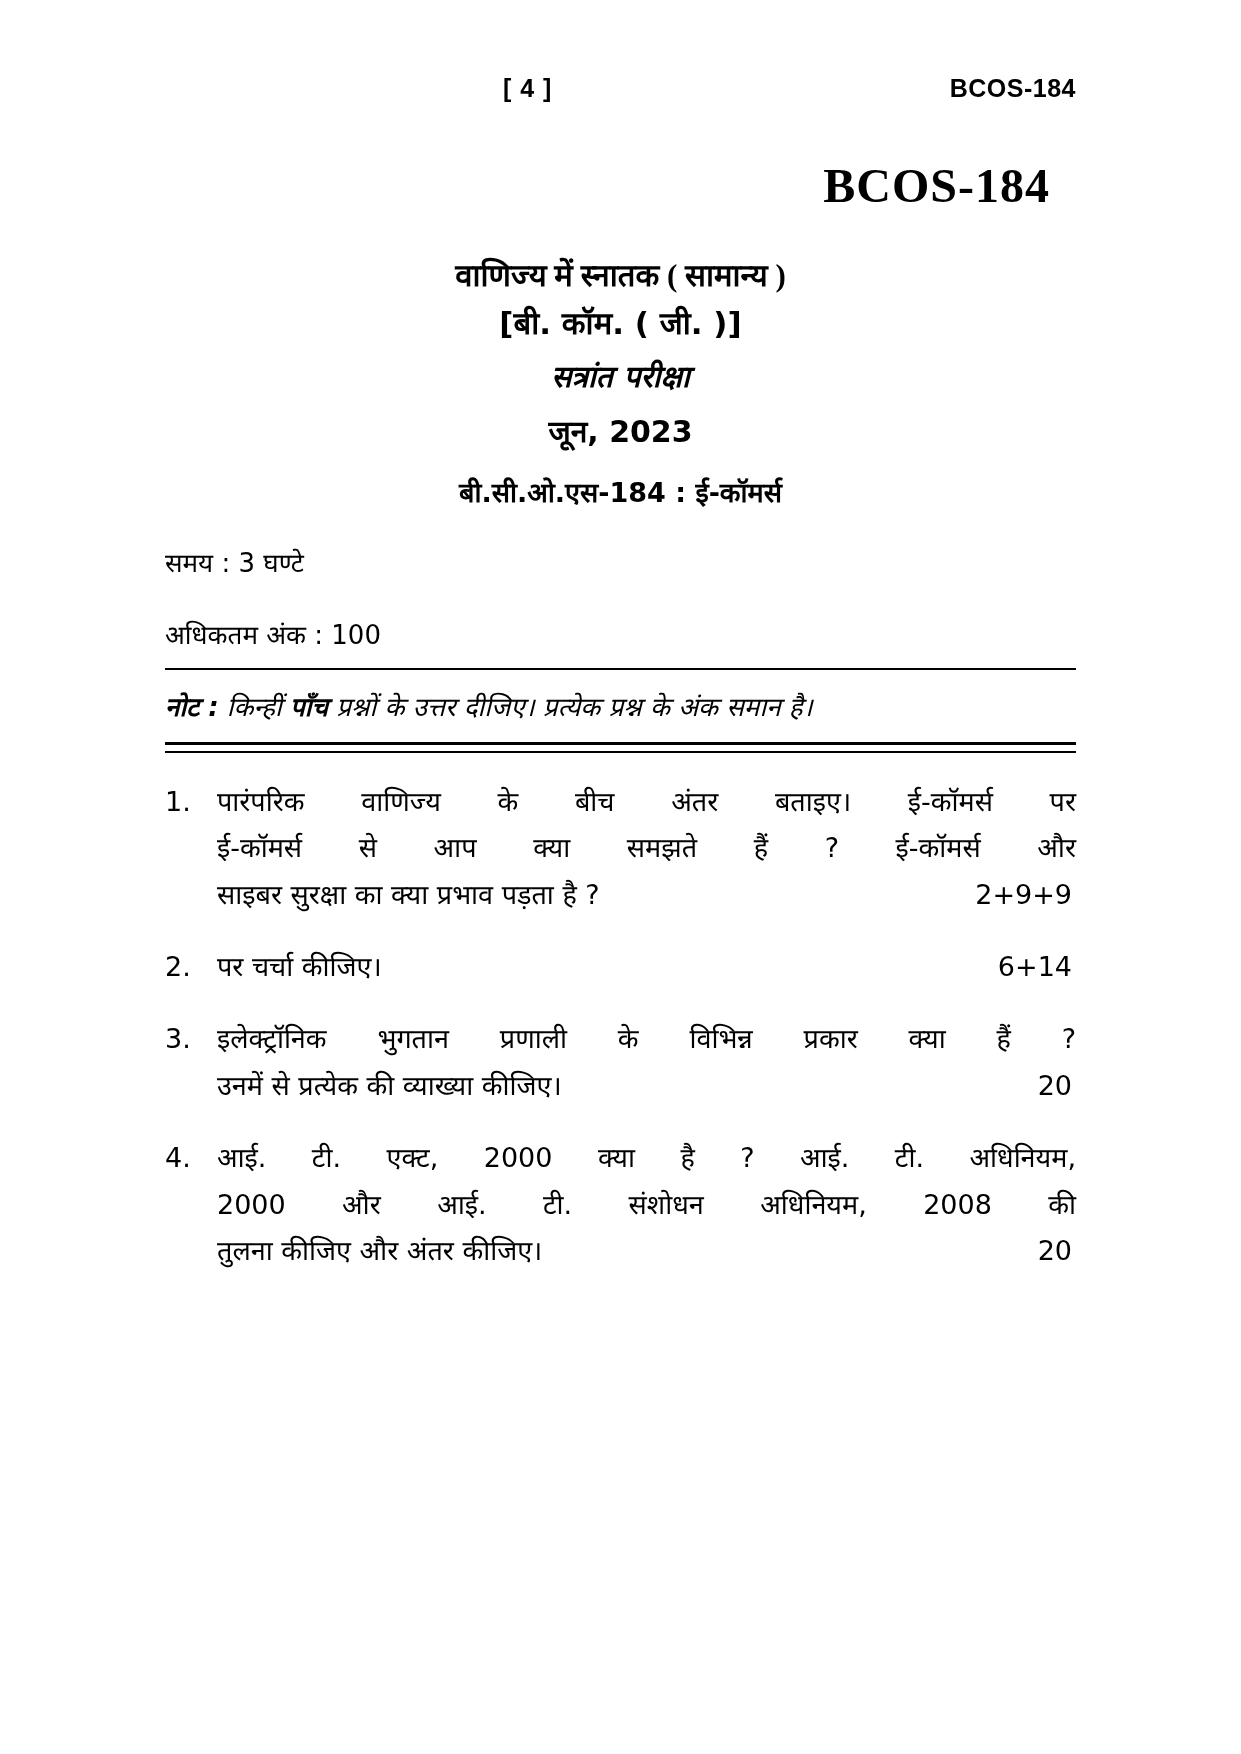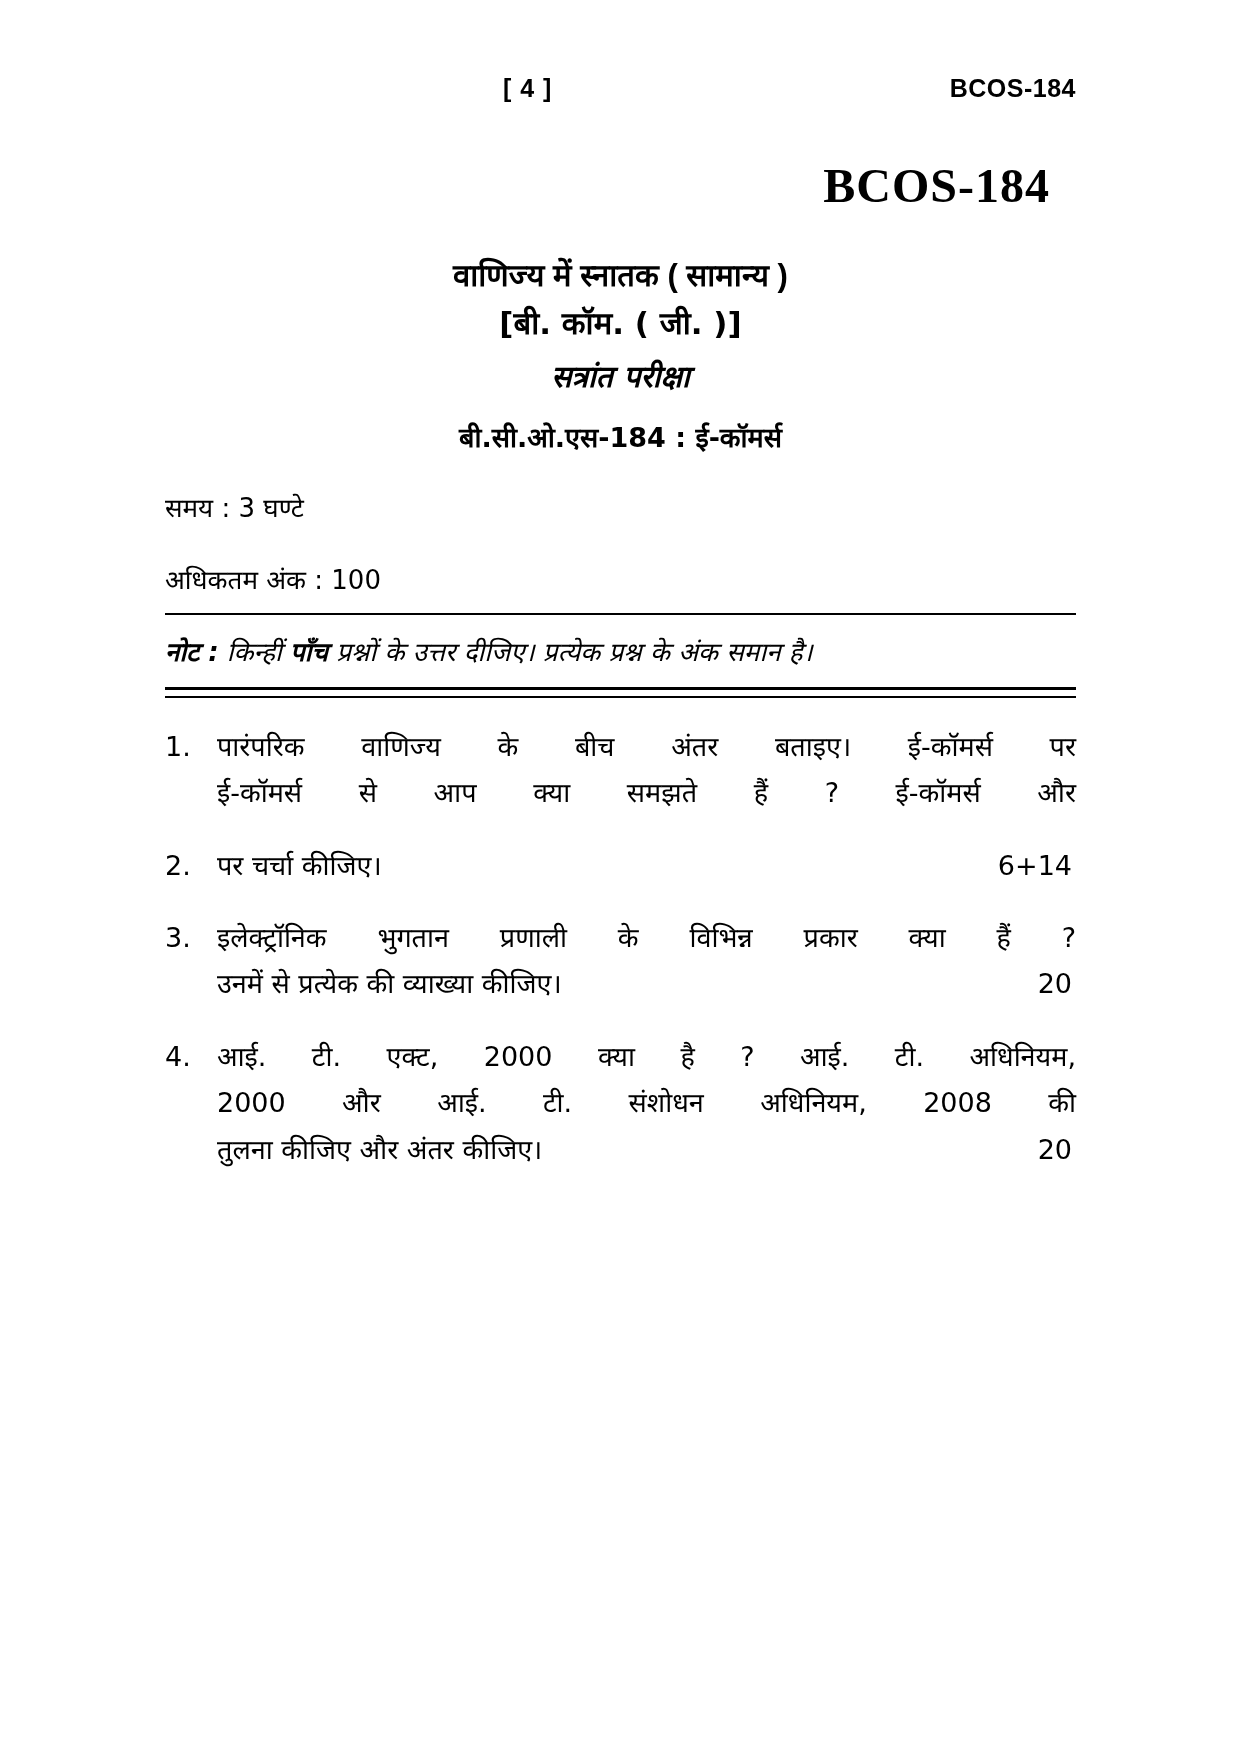--- a/index.html
+++ b/index.html
@@ -57,21 +57,21 @@
   }
   .paper-code-main {
     font-family: "Liberation Serif", "DejaVu Serif", serif;
     font-weight: bold;
     font-size: 48px;
     letter-spacing: 1px;
     text-align: right;
     padding-right: 26px;
   }
   .programme-name {
-    font-family: Liberation Sans, sans-serif;
+    font-family: Liberation Serif, serif;
     font-weight: bold;
     font-size: 31px;
     margin-top: 42px;
     line-height: 1.38;
   }
   .programme-abbr {
     font-family: "DejaVu Sans", "Liberation Sans", sans-serif;
     font-weight: bold;
     font-size: 31px;
     line-height: 1.38;
@@ -196,20 +196,21 @@
   <div class="running-head">
     <div class="page-number">[ 4 ]</div>
     <div class="paper-code-head">BCOS-184</div>
   </div>
 
   <div class="title-block">
     <div class="paper-code-main">BCOS-184</div>
     <div class="programme-name">वाणिज्य में स्नातक ( सामान्य )</div>
     <div class="programme-abbr">[बी. कॉम. ( जी. )]</div>
     <div class="exam-name">सत्रांत परीक्षा</div>
+    <div class="exam-session">जून, 2023</div>
     <div class="course-line">बी.सी.ओ.एस-184 : ई-कॉमर्स</div>
   </div>
 
   <div class="time-marks">
     <div class="time">समय : 3 घण्टे</div>
     <div class="marks">अधिकतम अंक : 100</div>
   </div>
 
   <hr class="rule-single">
 
@@ -222,20 +223,24 @@
 
   <div class="rule-double"></div>
 
   <div class="questions">
 
     <div class="question">
       <div class="q-num">1.</div>
       <div class="q-body">
         <div class="q-text">पारंपरिक वाणिज्य के बीच अंतर बताइए। ई-कॉमर्स पर</div>
         <div class="q-text">ई-कॉमर्स से आप क्या समझते हैं ? ई-कॉमर्स और</div>
+        <div class="q-last-line">
+          <span class="tail">साइबर सुरक्षा का क्या प्रभाव पड़ता है ?</span>
+          <span class="q-marks">2+9+9</span>
+        </div>
       </div>
     </div>
 
     <div class="question">
       <div class="q-num">2.</div>
       <div class="q-body">
         <div class="q-last-line">
           <span class="tail">पर चर्चा कीजिए।</span>
           <span class="q-marks">6+14</span>
         </div>

